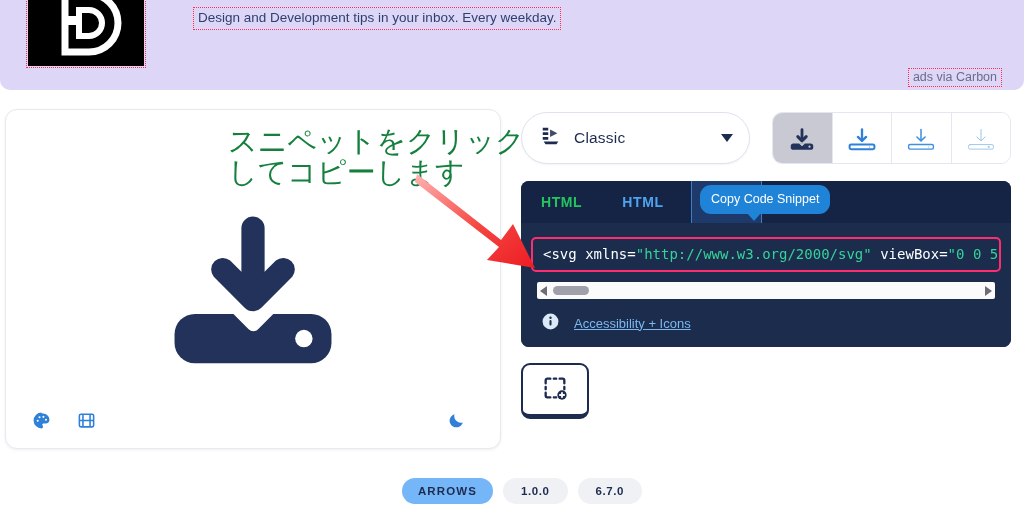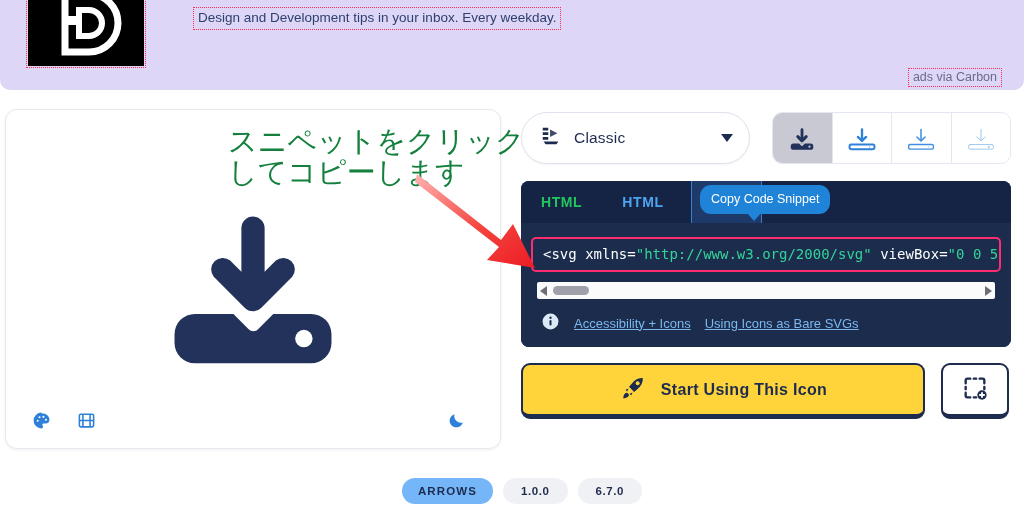--- a/index.html
+++ b/index.html
@@ -332,37 +332,24 @@
 
       <div class="links-bar">
         <span>
           <svg width="19" height="19" viewBox="0 0 24 24">
             <circle cx="12" cy="12" r="10" fill="#dce9f7"></circle>
             <circle cx="12" cy="7.2" r="1.5" fill="#1b2c4d"></circle>
             <rect x="10.7" y="10" width="2.6" height="7.2" rx="1.3" fill="#1b2c4d"></rect>
           </svg>
         </span>
         <a>Accessibility + Icons</a>
-        <a>Using Icons as Bare SVGs</a>
       </div>
     </div>
 
     <div class="cta-row">
-      <div class="cta-main">
-        <span>
-          <svg width="28" height="28" viewBox="0 0 24 24" fill="#1d2b4f">
-            <path d="M20.5 3.5c-4 0-7 1.6-9.4 4.6L8.6 11l4.4 4.4 2.9-2.5c3-2.4 4.6-5.4 4.6-9.4z"></path>
-            <circle cx="16" cy="8" r="1.7" fill="#ffd43b"></circle>
-            <path d="M8.2 12.4l-2.6 1.1 1.4 1.4z"></path>
-            <path d="M11.6 15.8l-1.1 2.6-1.4-1.4z"></path>
-            <path d="M5 17c-1.2 1.2-1.4 4-1.4 4s2.8-.2 4-1.4a1.86 1.86 0 1 0-2.6-2.6z"></path>
-          </svg>
-        </span>
-        <span class="t">Start Using This Icon</span>
-      </div>
 
       <div class="cta-side">
         <span>
           <svg width="28" height="28" viewBox="0 0 24 24" fill="none" stroke="#1d2b4f" stroke-width="2" stroke-linecap="round">
             <path d="M4 8V5.5A1.5 1.5 0 0 1 5.5 4H8" stroke-dasharray="0"></path>
             <path d="M16 4h2.5A1.5 1.5 0 0 1 20 5.5V8"></path>
             <path d="M20 16v2.5a1.5 1.5 0 0 1-1.5 1.5H16"></path>
             <path d="M8 20H5.5A1.5 1.5 0 0 1 4 18.5V16"></path>
             <path d="M4 11v2M11 4h2M11 20h2M20 11v2"></path>
             <circle cx="18" cy="18" r="4" fill="#1d2b4f" stroke="none"></circle>

